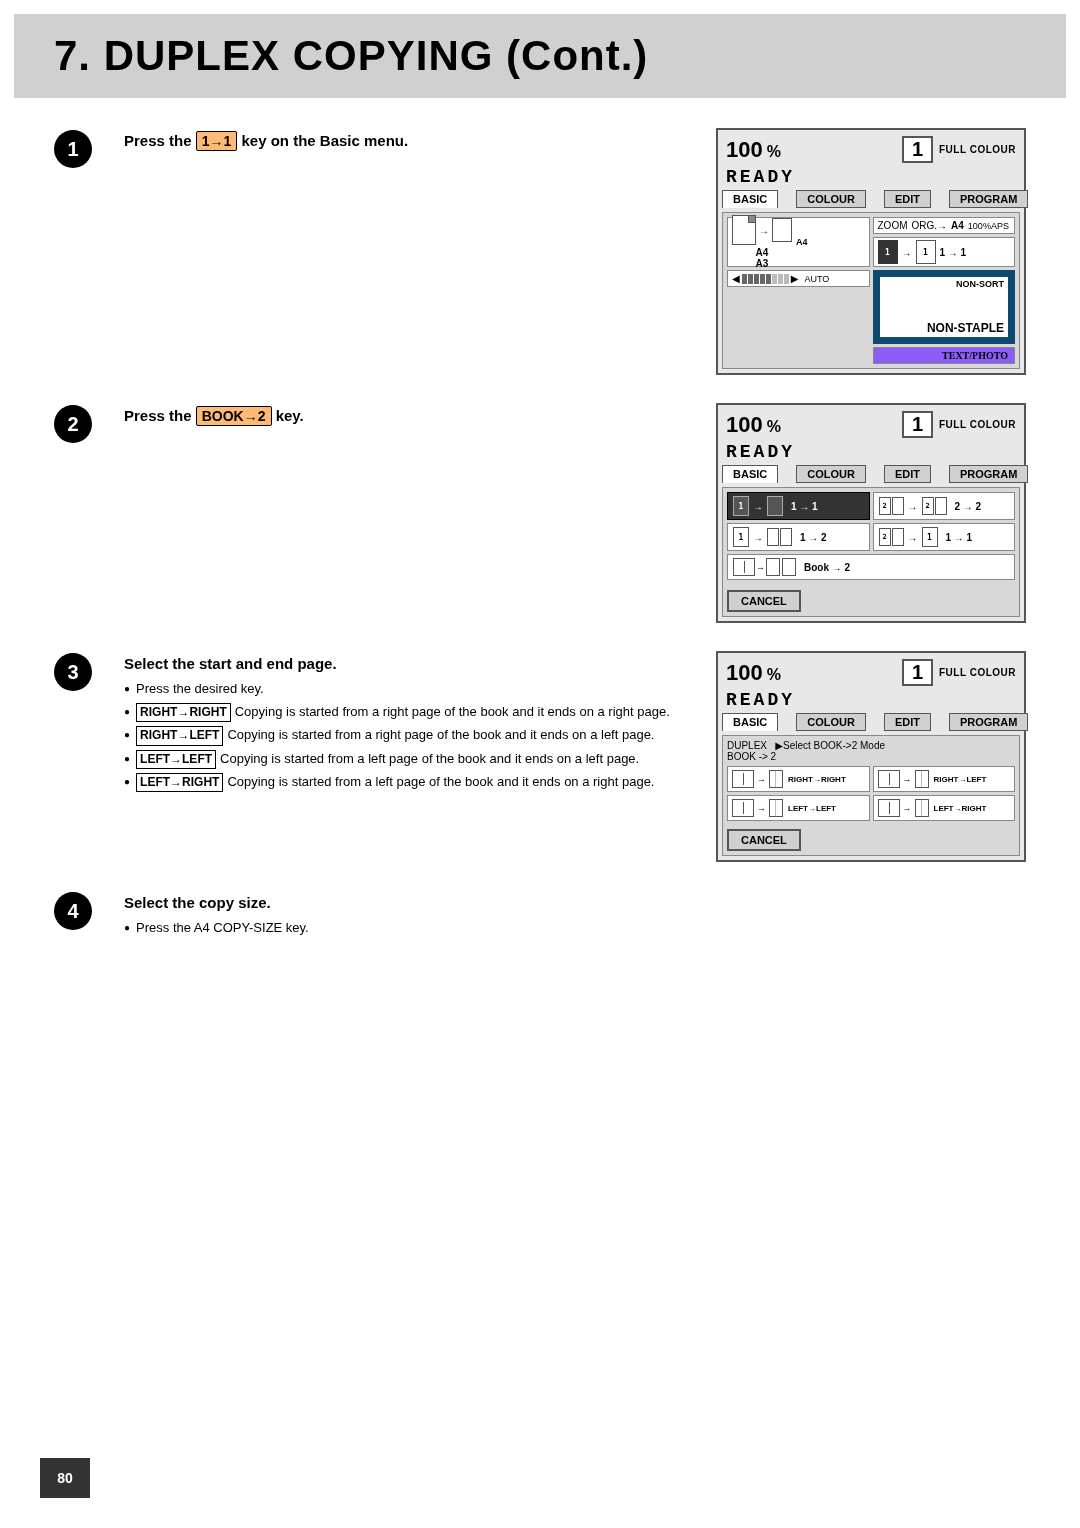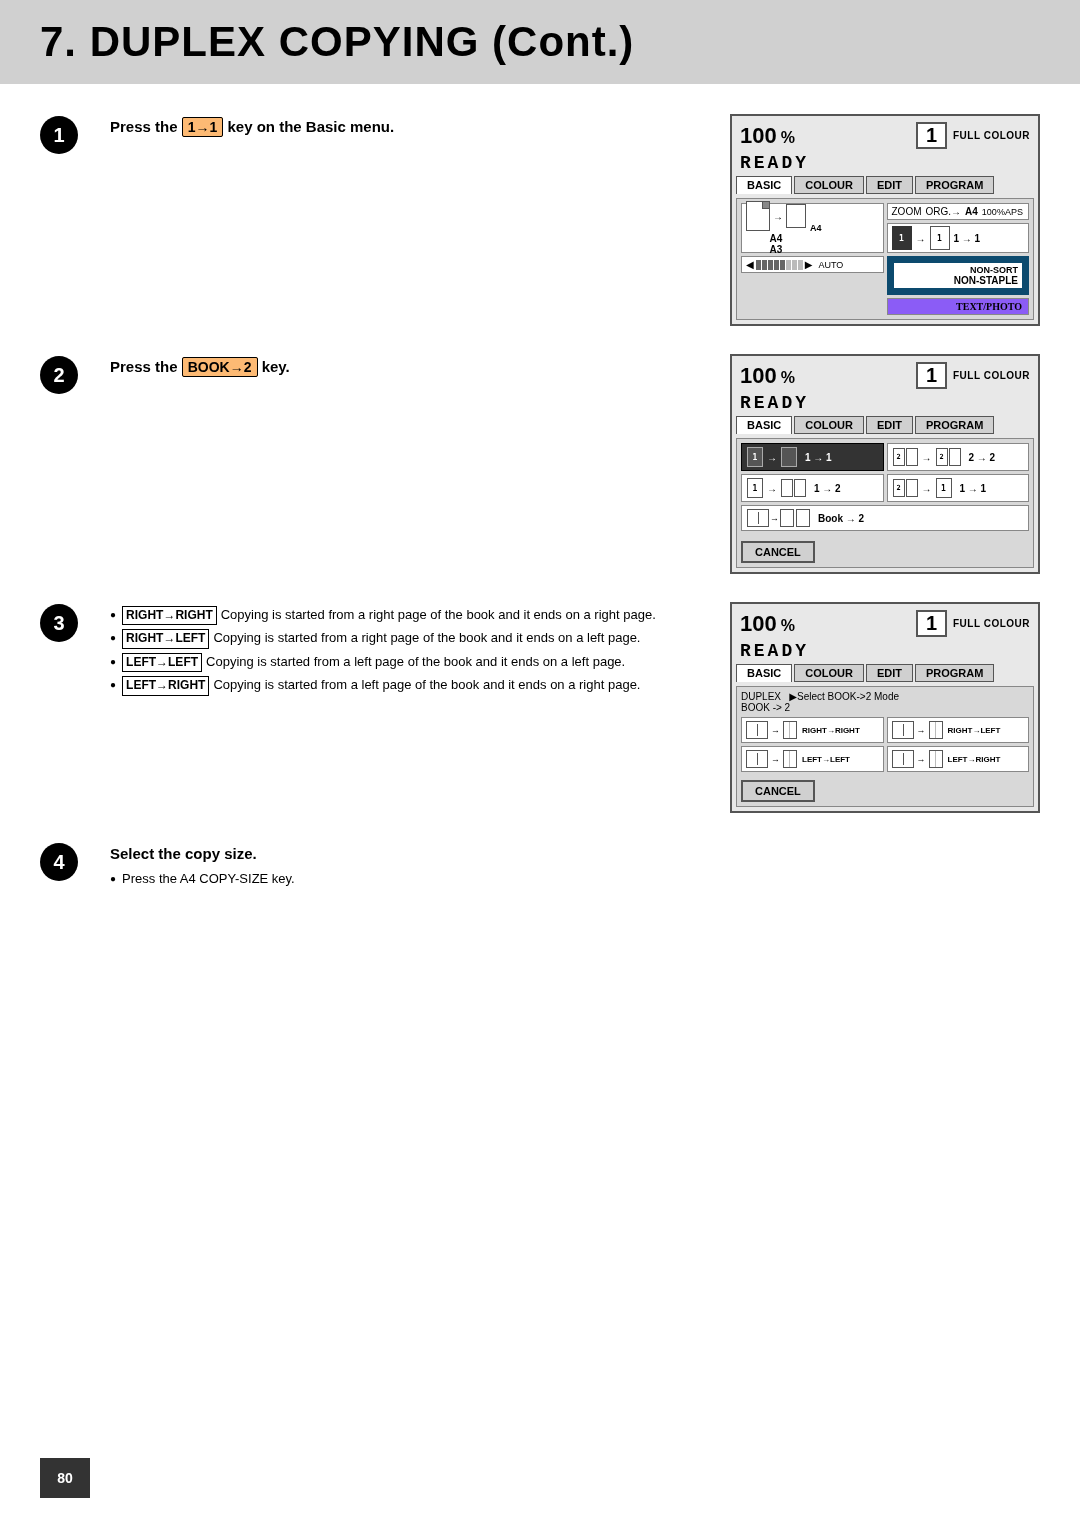--- a/index.html
+++ b/index.html
@@ -9,21 +9,21 @@
       background: #ffffff;
       font-family: Arial, Helvetica, sans-serif;
       font-size: 14px;
       color: #000;
     }
 
     .page-container {
       width: 1080px;
       min-height: 1528px;
       background: #ffffff;
-      padding: 0;
+      padding: 14px;
       position: relative;
     }
 
     
     .page-header {
       background: #d0d0d0;
       padding: 18px 40px 18px 40px;
       margin-bottom: 30px;
     }
 
@@ -176,21 +176,21 @@
       font-size: 18px;
       font-weight: bold;
       letter-spacing: 3px;
       padding: 0 4px;
       margin-bottom: 3px;
       font-family: 'Courier New', monospace;
     }
 
     .screen-tabs {
       display: flex;
-      gap: 2px;
+      gap: 18px;
       margin-bottom: 4px;
     }
 
     .screen-tab {
       border: 1.5px solid #555;
       padding: 2px 10px;
       font-size: 11px;
       font-weight: bold;
       background: #d0d0d0;
       cursor: pointer;
@@ -478,21 +478,21 @@
                 <span style="color:#fff;font-size:8px;font-weight:bold;font-family:monospace;">1</span>
               </div>
               <span class="arrow-symbol">→</span>
               <div style="width:20px;height:24px;border:1.5px solid #555;background:#fff;display:flex;align-items:center;justify-content:center;">
                 <span style="font-size:8px;font-weight:bold;font-family:monospace;">1</span>
               </div>
               <span style="font-size:10px;font-weight:bold;">1 → 1</span>
             </div>
             <div class="sort-box">
               <div style="font-size:9px;">NON-SORT</div>
-              <div style="font-size:10px;">NON-STAPLE</div>
+              <div style="font-size:12px;margin-top:32px;">NON-STAPLE</div>
             </div>
             <div class="text-photo-bar">
               <span style="font-size:10px;font-weight:bold;">TEXT/PHOTO</span>
             </div>
           </div>
         </div>
       </div>
     </div>
 
     <div class="step-row">
@@ -582,21 +582,25 @@
           </div>
         </div>
       </div>
     </div>
 
     <div class="step-row">
       <div class="step-number-col">
         <div class="step-circle">3</div>
       </div>
       <div class="step-content">
+        <div class="step-instruction">Select the start and end page.</div>
         <ul class="bullet-list">
+          <li>
+            <span>Press the desired key.</span>
+          </li>
           <li>
             <span class="key-label">RIGHT→RIGHT</span>
             <span>Copying is started from a right page of the book and it ends on a right page.</span>
           </li>
           <li>
             <span class="key-label">RIGHT→LEFT</span>
             <span>Copying is started from a right page of the book and it ends on a left page.</span>
           </li>
           <li>
             <span class="key-label">LEFT→LEFT</span>

